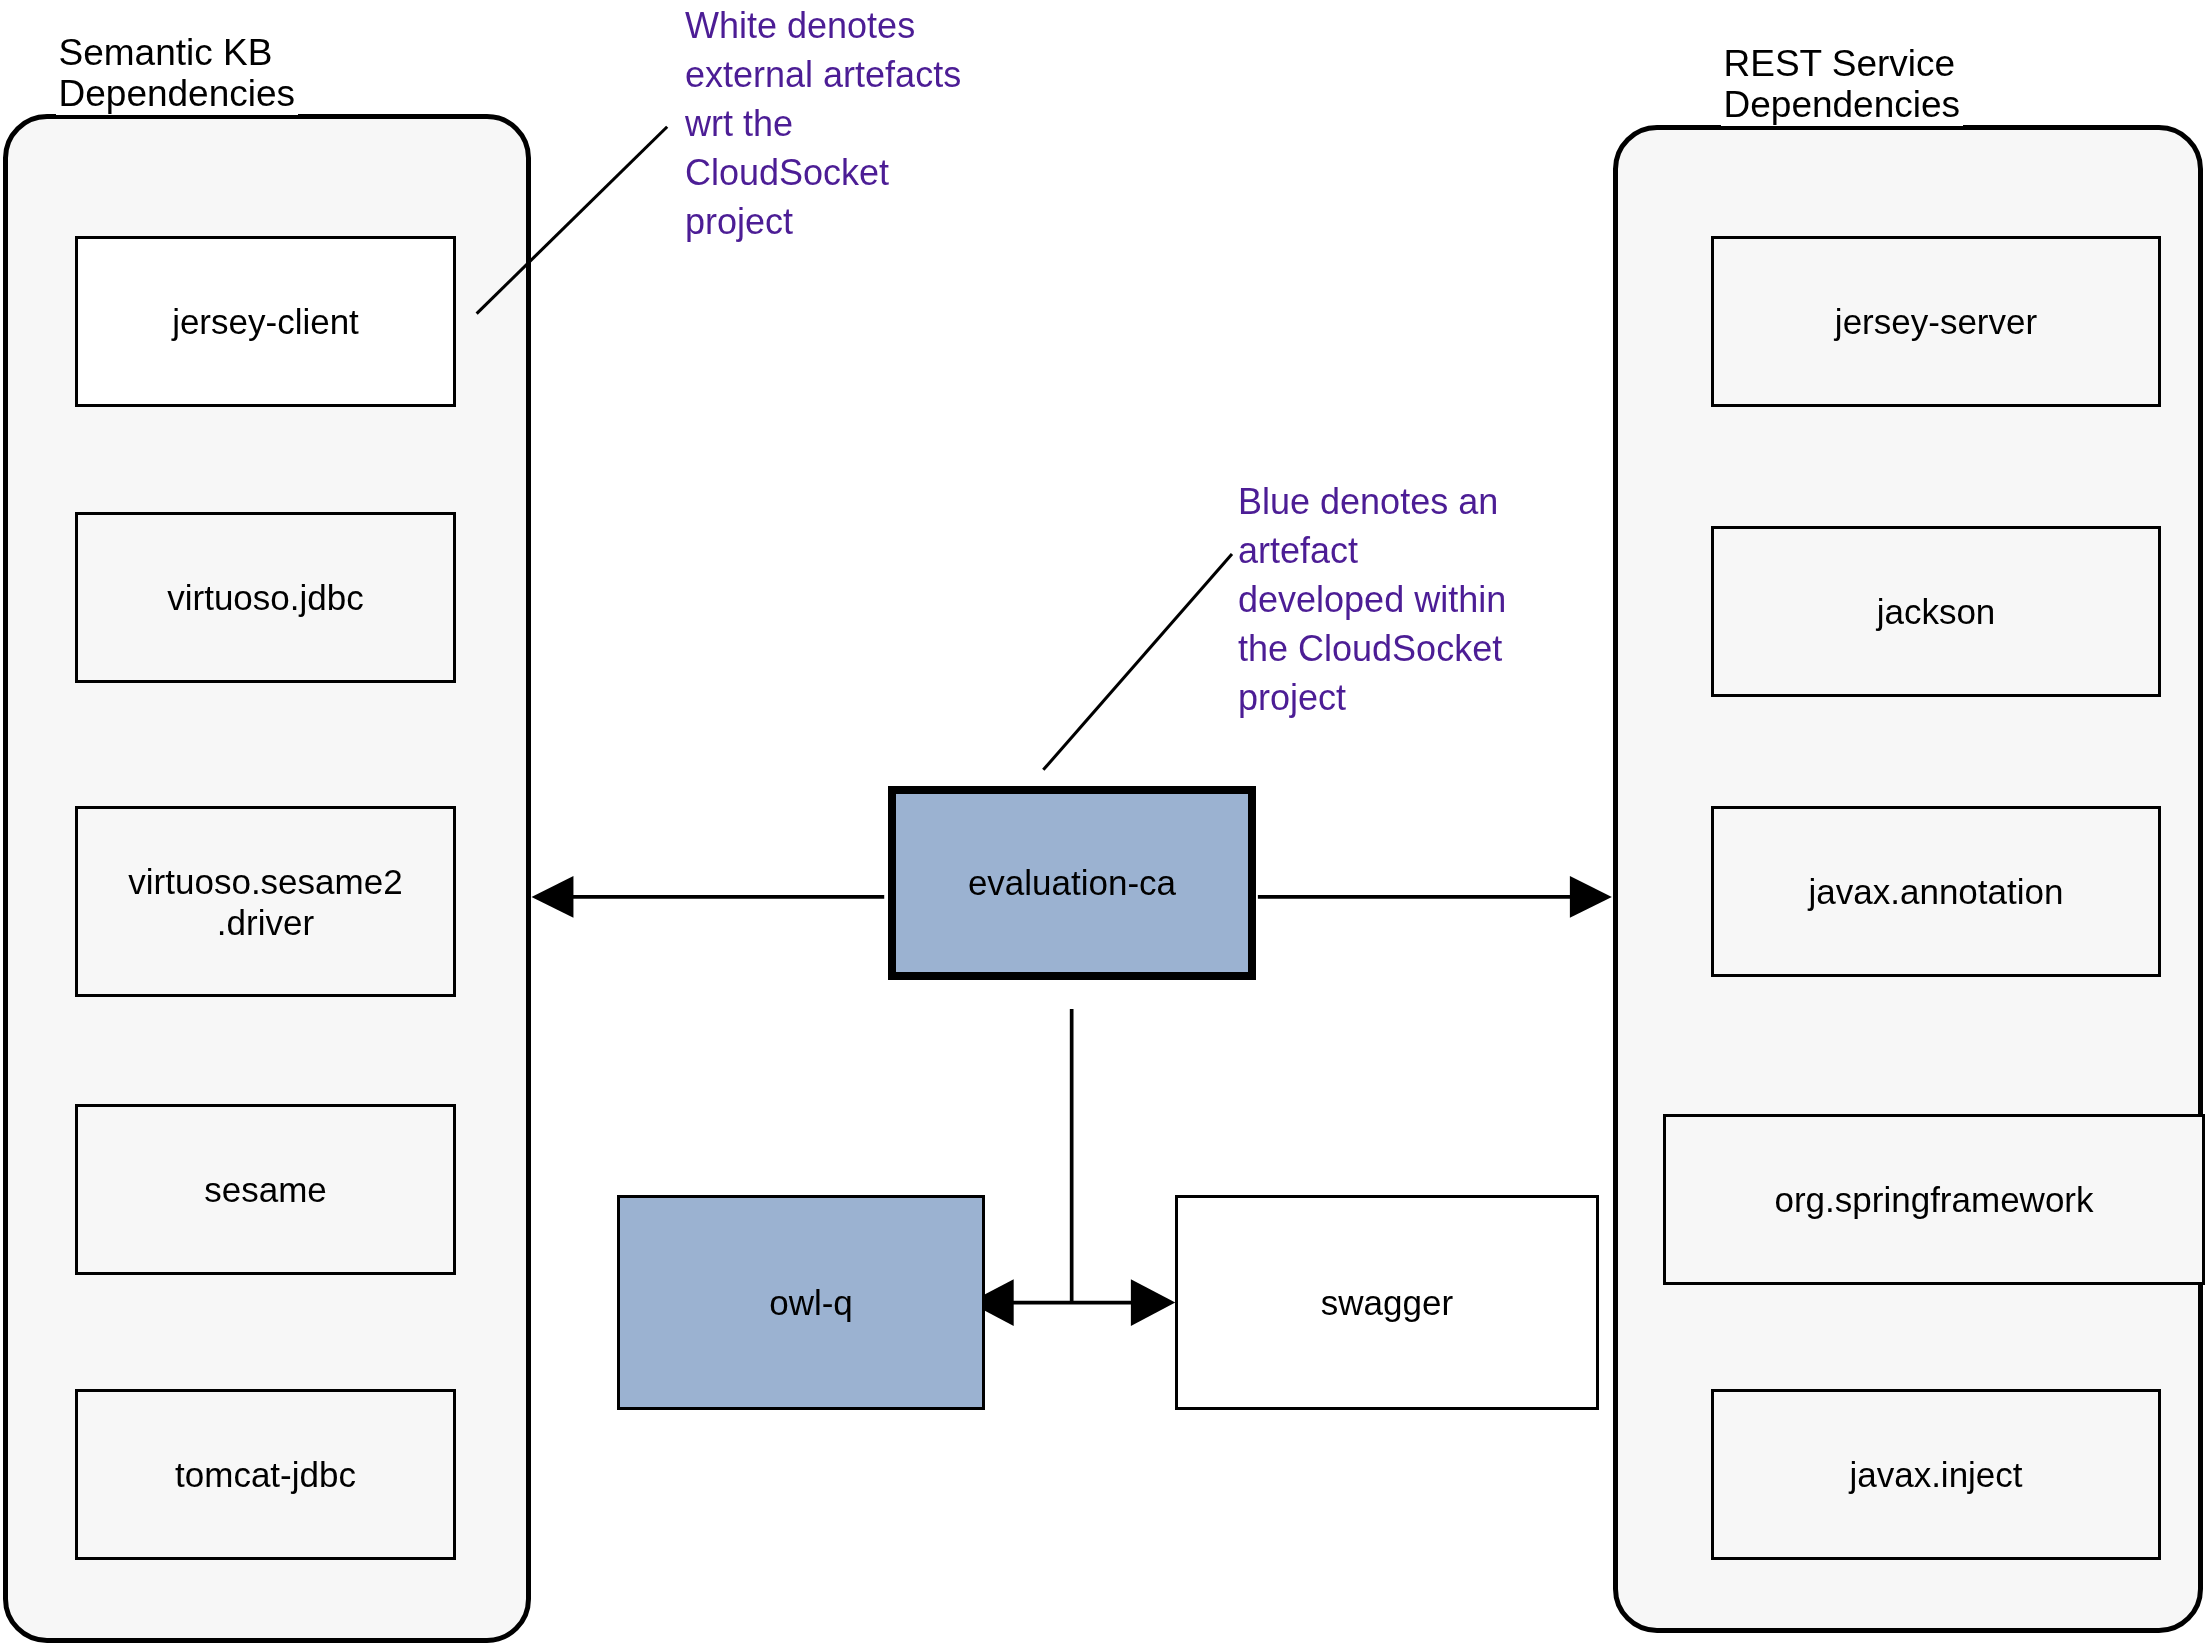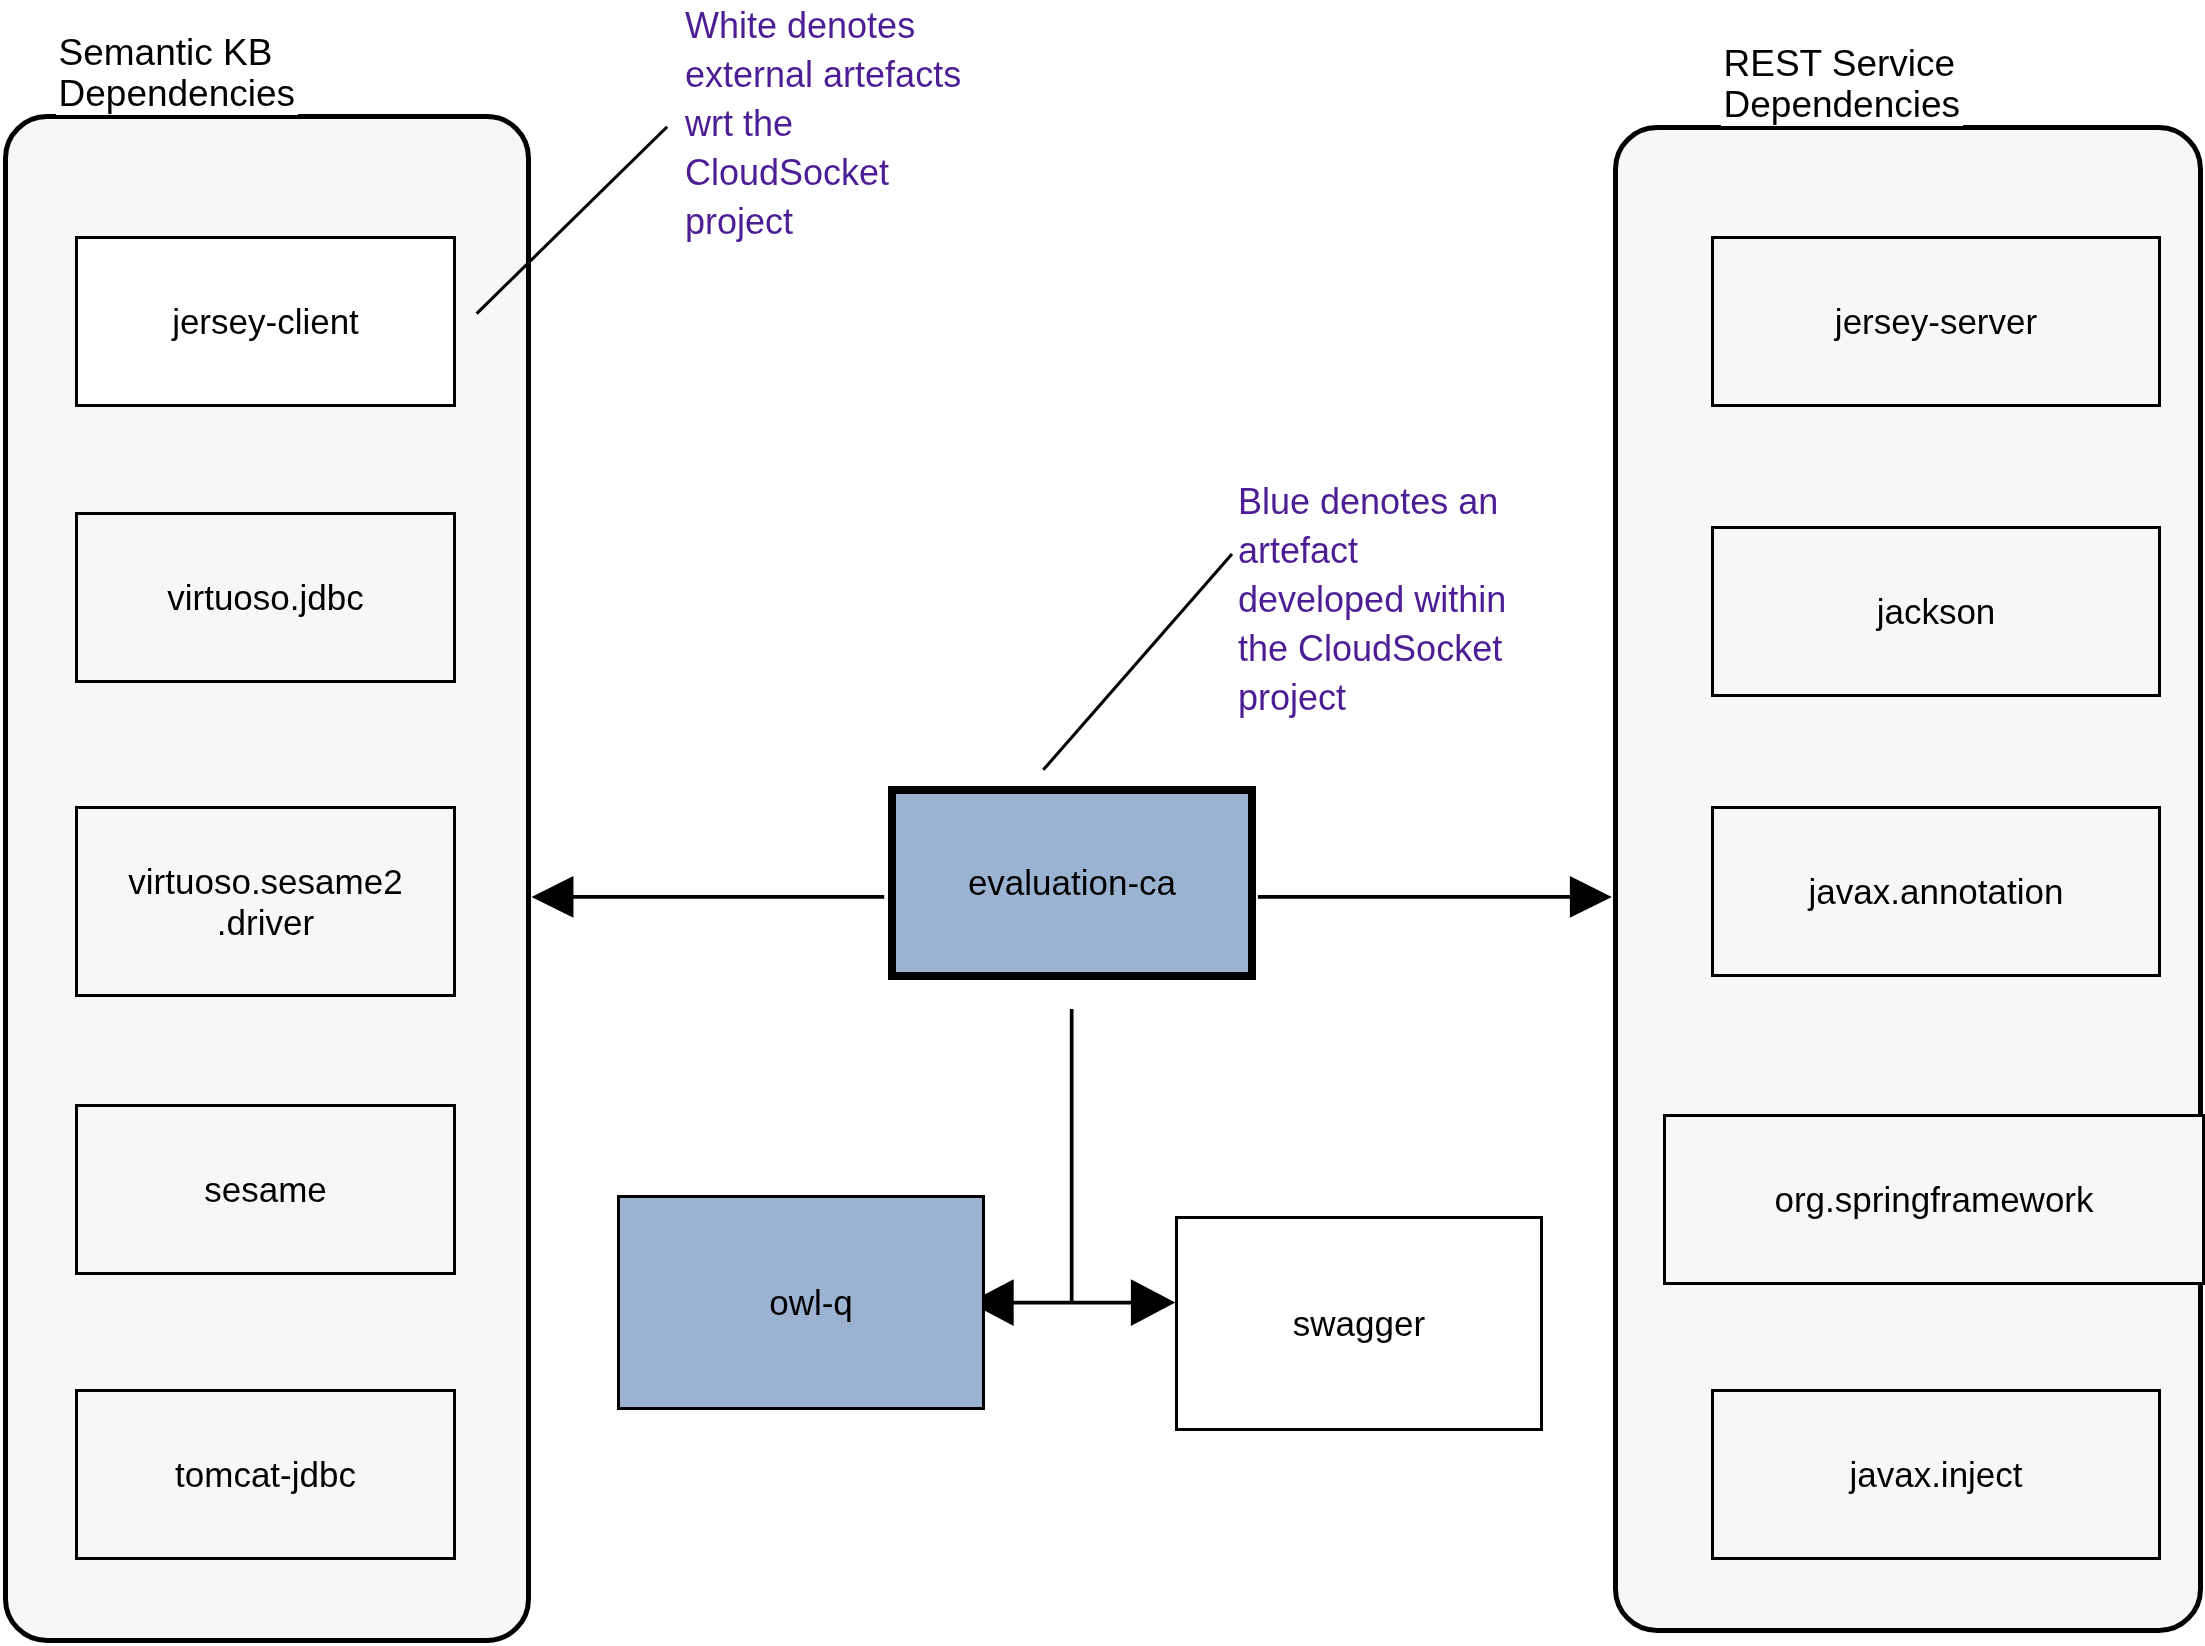--- a/index.html
+++ b/index.html
@@ -59,22 +59,22 @@
   }
   #node-eval{
     left:888px;top:786px;width:368px;height:194px;
     background:#9bb2d1;border:8.6px solid #000000;
   }
   #node-owlq{
     left:617px;top:1195px;width:368px;height:215px;
     background:#9bb2d1;border:3.7px solid #000000;padding-left:20px;
   }
   #node-swagger{
-    left:1175px;top:1195px;width:368px;height:215px;
-    background:#ffffff;border:3.7px solid #000000;margin-top:21px;
+    left:1175px;top:1195px;width:424px;height:215px;
+    background:#ffffff;border:3.7px solid #000000;
   }
 
   .note{
     position:absolute;
     font-size:36px;
     line-height:49px;
     color:#4c1d95;
     white-space:pre-line;
     z-index:35;
   }

